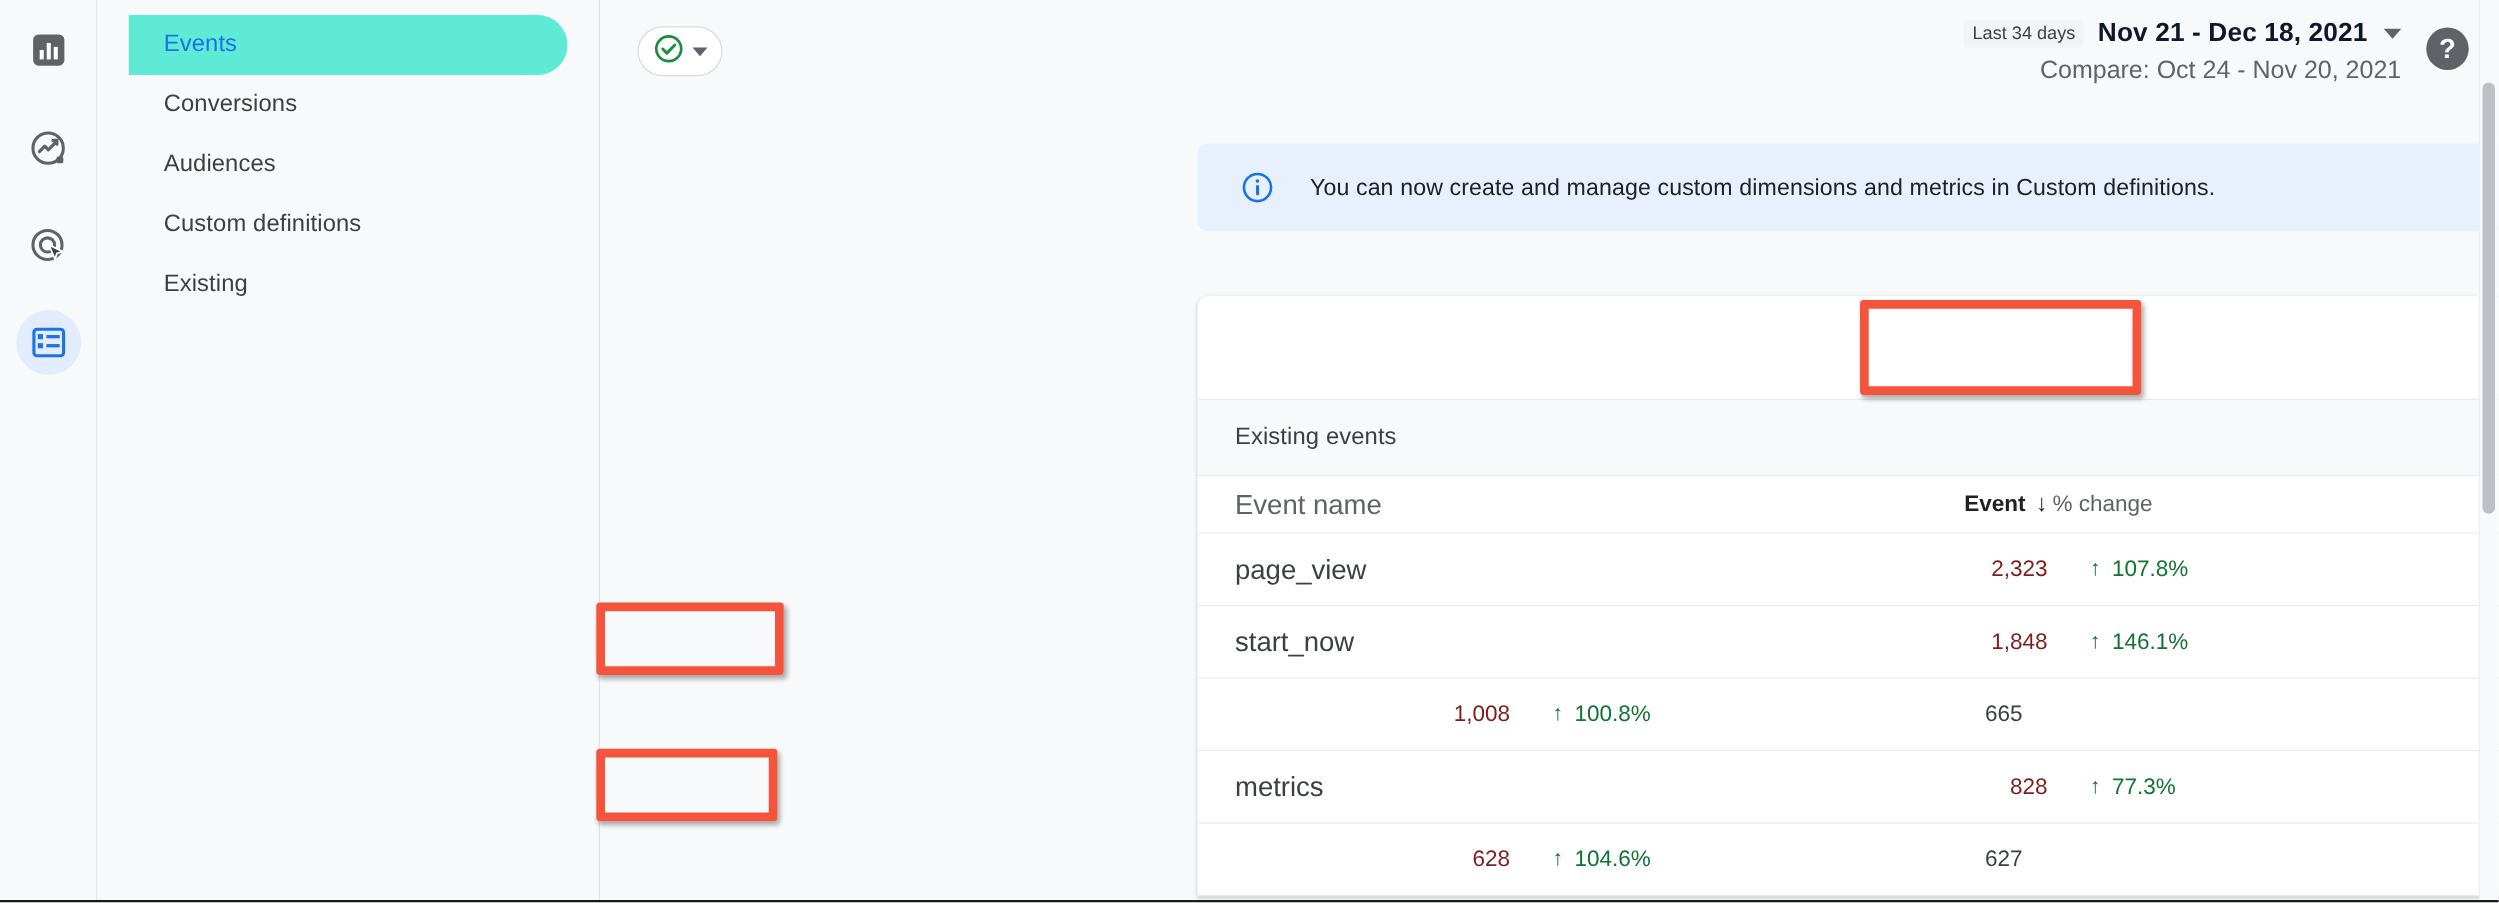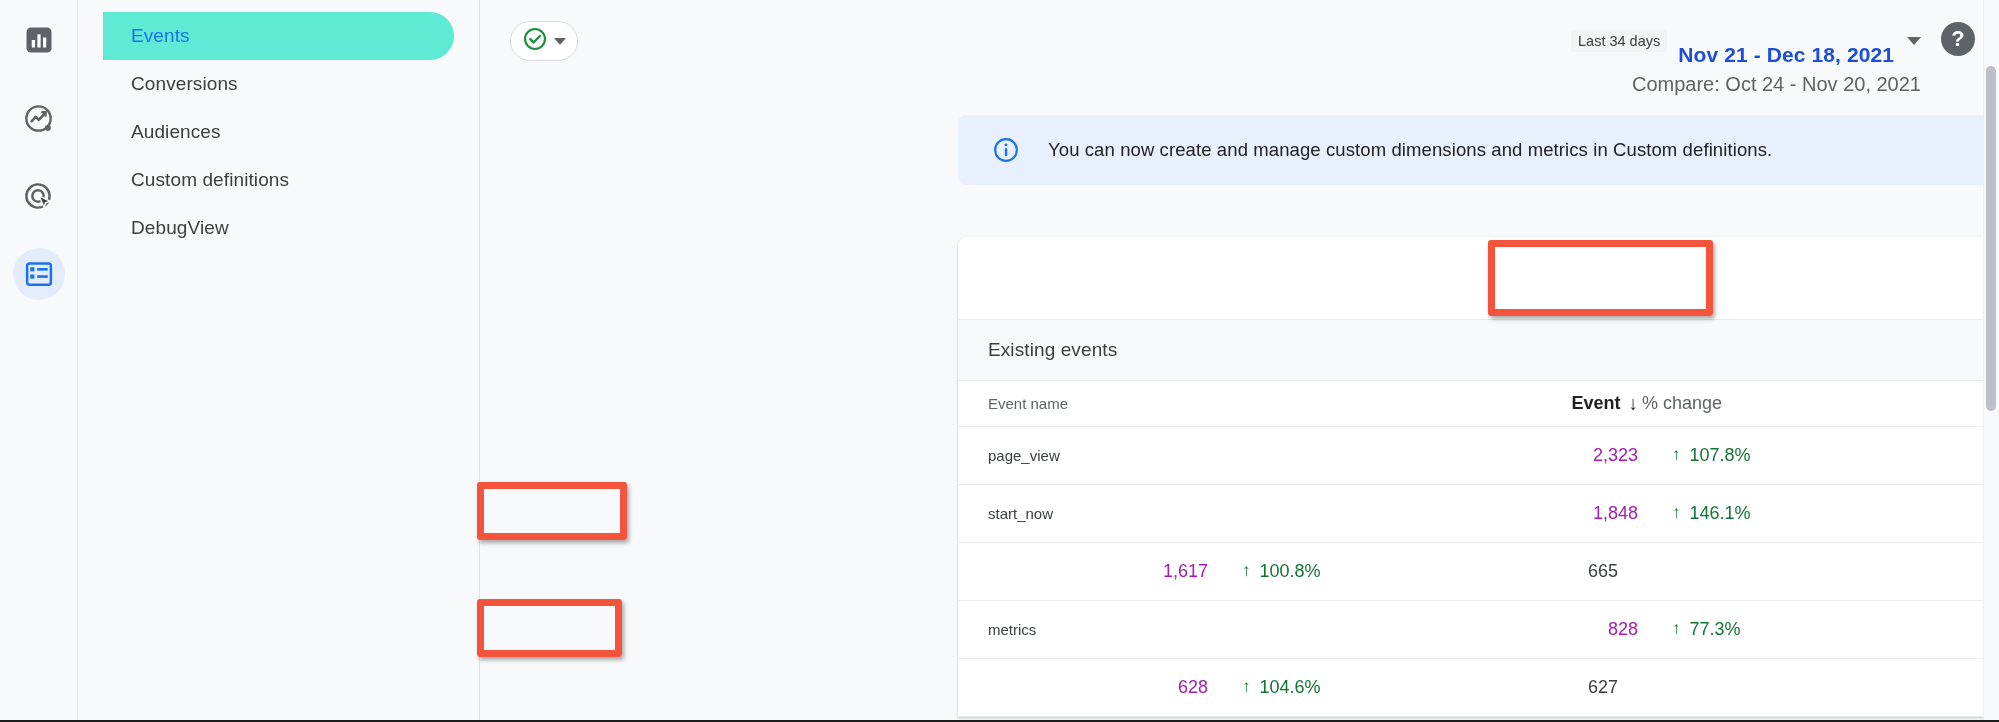--- a/index.html
+++ b/index.html
@@ -109,25 +109,24 @@
   .dr-badge {
     background: #f1f3f4;
     color: #3c4043;
     font-size: 14.5px;
     padding: 3px 7px;
     border-radius: 3px;
     white-space: nowrap;
   }
   .dr-main {
     font-size: 21px;
-    color: #1d4ed8;
+    color: #0f172a;
     font-weight: bold;
     letter-spacing: .1px;
     white-space: nowrap;
-    margin-top: 28px;
   }
   .dr-caret {
     width: 0; height: 0;
     border-left: 7px solid transparent;
     border-right: 7px solid transparent;
     border-top: 8px solid #5f6368;
     margin-left: 2px;
   }
   .dr-compare {
     font-size: 20px;
@@ -212,22 +211,22 @@
     border-bottom: 1px solid #e8eaed;
     padding: 0 0 0 30px;
     background: #ffffff;
     position: relative;
   }
   .row.header {
     height: 46px;
     background: #ffffff;
     border-bottom: 1px solid #e8eaed;
   }
-  .c-name   { flex: 0 0 430px; font-size: 15px; color: #3c4043; }
-  .c-count  { flex: 0 0 220px; text-align: right; font-size: 18px; color: #a21caf; }
+  .c-name   { flex: 0 0 430px; font-size: 22px; color: #3c4043; }
+  .c-count  { flex: 0 0 220px; text-align: right; font-size: 18px; color: #7f1d1d; }
   .c-chg1   { flex: 0 0 260px; text-align: left; padding-left: 34px; font-size: 18px; }
   .c-users  { flex: 0 0 150px; text-align: right; font-size: 18px; color: #3c4043; }
 
   .row.header .c-name  { color: #5f6368; }
   .row.header .c-count { color: #202124; font-weight: bold; display:flex; align-items:center; justify-content:flex-end; gap: 2px;}
   .row.header .c-chg1  { color: #5f6368; padding-left: 4px; }
   .row.header .c-users { color: #5f6368; }
 
   .sort-arrow { font-size: 19px; font-weight: bold; color: #202124; margin-left: 6px; }
 
@@ -333,21 +332,21 @@
     <div class="nav-item">
       <span>Conversions</span>
     </div>
     <div class="nav-item">
       <span>Audiences</span>
     </div>
     <div class="nav-item">
       <span>Custom definitions</span>
     </div>
     <div class="nav-item">
-      <span>DebugView</span>
+      <span>Existing</span>
     </div>
   </nav>
 
   <div class="main">
 
     <div class="topbar">
 
       <div class="audience-chip">
         <span>
           <svg width="26" height="26" viewBox="0 0 24 24">
@@ -427,21 +426,21 @@
           <span class="chg">
               <span class="up">↑</span>
               <span>146.1%</span>
             </span>
         </div>
         <div class="c-users">458</div>
 
       </div>
 
       <div class="row">
-        <div class="c-count">1,617</div>
+        <div class="c-count">1,008</div>
         <div class="c-chg1">
           <span class="chg">
               <span class="up">↑</span>
               <span>100.8%</span>
             </span>
         </div>
         <div class="c-users">665</div>
 
       </div>
 

